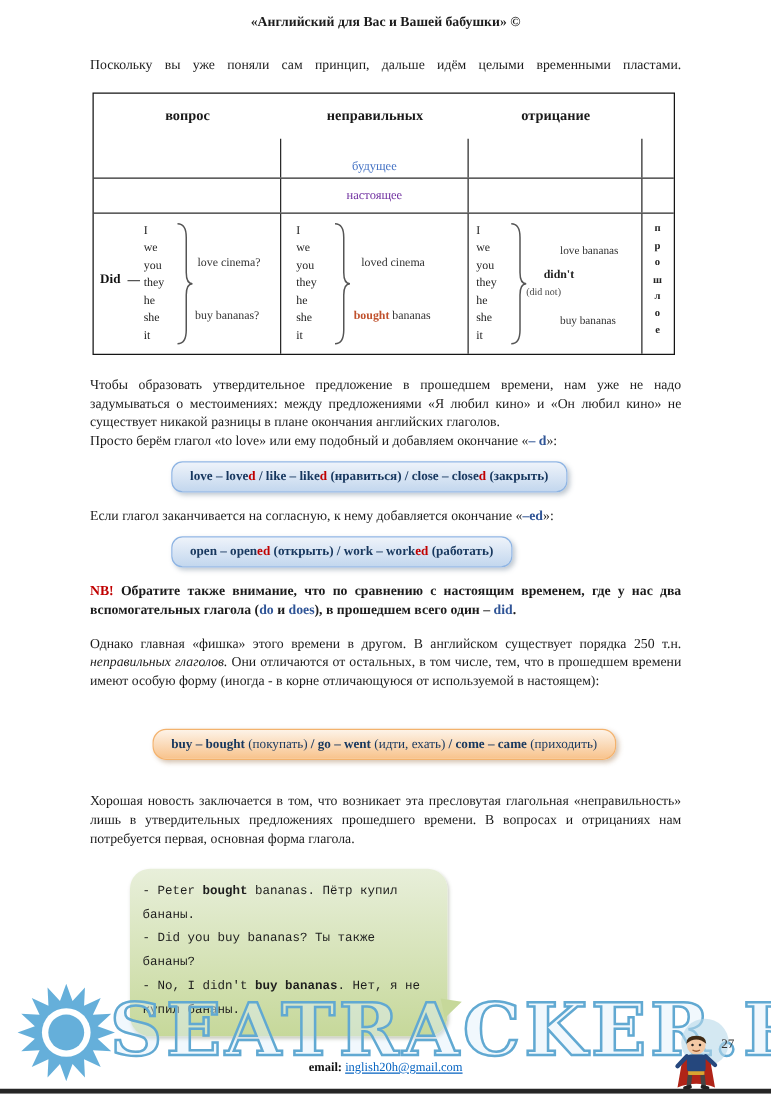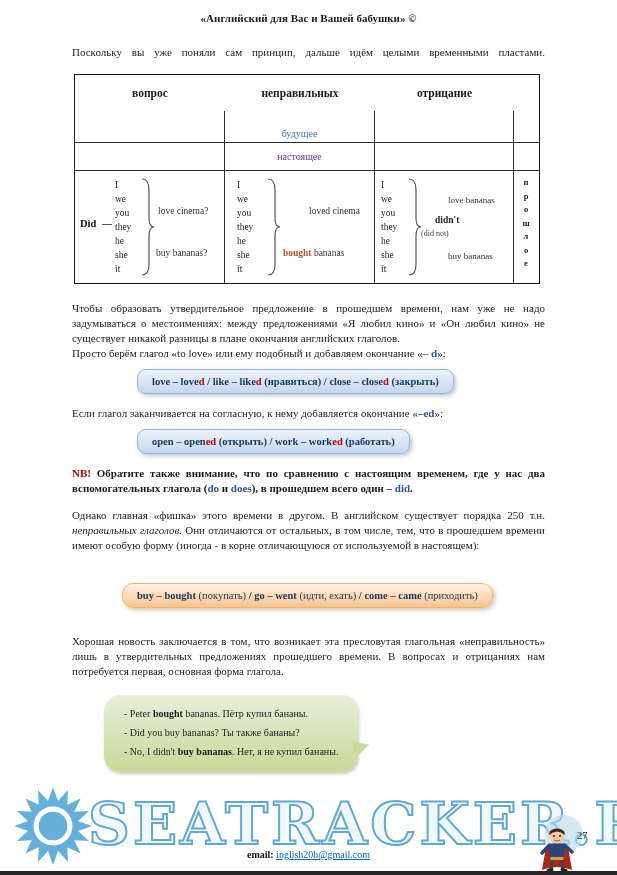--- a/index.html
+++ b/index.html
@@ -41,21 +41,21 @@
 
   .c-question .did { position:absolute; left:5px; top:47px; font-weight:bold; font-size:10.5px; color:#111; }
   .c-question .didline { position:absolute; left:27px; top:53px; width:10px; height:1.2px; background:#555; }
   .c-question .pronouns { left:40px; }
   .c-question .brace { left:66px; }
   .c-question .q-upper { left:83px; top:35px; }
   .c-question .q-lower { left:81px; top:77px; }
 
   .c-statement .pronouns { left:12px; }
   .c-statement .brace { left:42px; }
-  .c-statement .st-upper { left:84px; top:35px; }
+  .c-statement .st-upper { left:64px; top:35px; }
   .c-statement .st-lower { left:58px; top:77px; }
 
   .c-negation .pronouns { left:6px; }
   .c-negation .brace { left:33px; }
   .c-negation .didnt { position:absolute; left:60px; top:44px; font-weight:bold; font-size:9.5px; color:#222; white-space:nowrap; }
   .c-negation .didnot { position:absolute; left:46px; top:58px; font-size:8px; color:#444; white-space:nowrap; }
   .c-negation .n-upper { left:73px; top:24px; font-size:9px; }
   .c-negation .n-lower { left:73px; top:80px; font-size:9px; }
 
   .c-past-label .vertical { font-size:8.5px; font-weight:bold; line-height:13.5px;
@@ -74,22 +74,22 @@
   .box-row-3 { margin:30px 0 0 50px; }
   .pillbox { display:inline-block; border-radius:9px; padding:6px 14px; font-size:10.5px;
       box-shadow:2px 2px 4px rgba(110,130,150,.45); white-space:nowrap; }
   .blue-box { background:linear-gradient(180deg,#eef3fa 0%, #c3d7ee 100%); border:1px solid #8eb4e3; }
   .orange-box { background:linear-gradient(180deg,#fdf3e8 0%, #f8c38c 100%); border:1px solid #f3b26d;
       border-radius:11px; box-shadow:2px 2px 4px rgba(160,120,80,.45); }
 
   
   .bubble { position:relative; margin:16px 0 0 32px; width:254px;
       background:linear-gradient(180deg,#e8efda 0%, #c6d89a 100%);
-      border-radius:16px; padding:9px 12px 11px 20px;
-      box-shadow:1px 2px 3px rgba(100,110,80,.35); }
+      border-radius:16px; padding:9px 12px 11px 10px;
+      box-shadow:1px 2px 3px rgba(100,110,80,.35);font-family:Liberation Mono, monospace; }
   .dline { font-size:10px; line-height:19px; color:#1d1d1d; }
   .bubble-tail { position:absolute; right:-12px; bottom:16px; width:0; height:0;
       border-left:16px solid #c6d89a; border-top:6px solid transparent;
       border-bottom:10px solid transparent; transform:rotate(-12deg); }
 
   
   .watermark { position:absolute; left:88px; top:790px; font-family:"DejaVu Serif", serif;
       font-weight:bold; font-size:58px; letter-spacing:3px;
       color:rgba(224,240,250,.45); -webkit-text-stroke:2px #61a9d2; white-space:nowrap; }
   .sun-logo { position:absolute; left:12px; top:785px; opacity:.9; }

